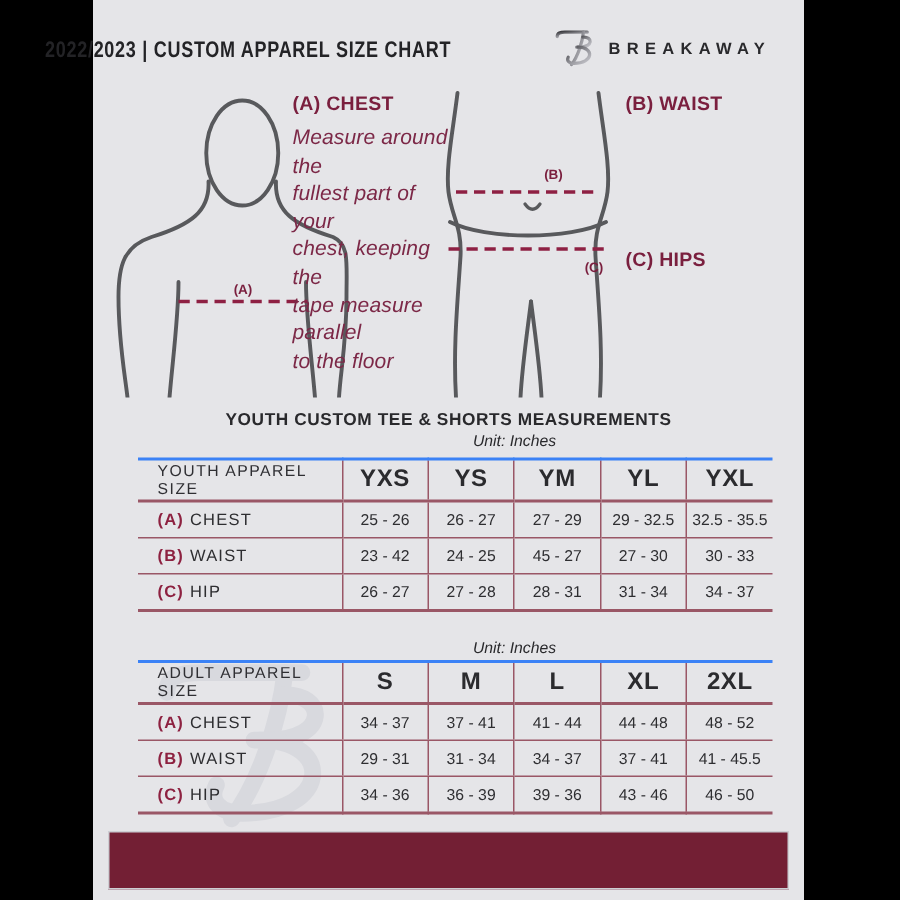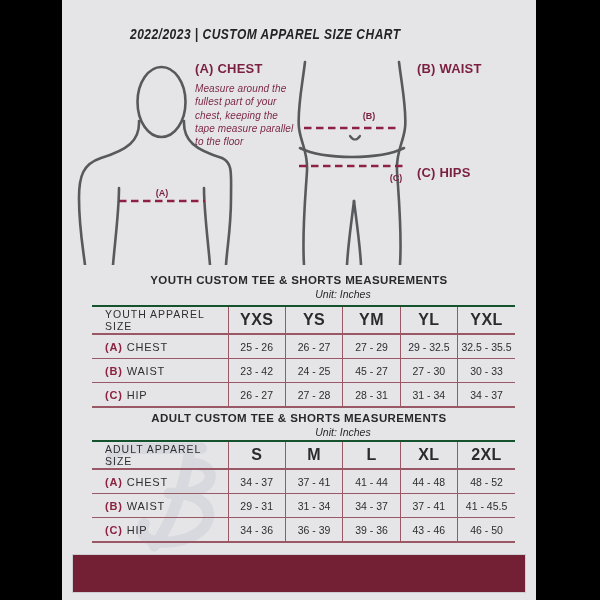--- a/index.html
+++ b/index.html
@@ -8,57 +8,57 @@
     background:#000;
     font-family:"Liberation Sans", sans-serif;
   }
   .page{
     position:absolute;left:62px;top:0;width:474px;height:600px;
     background:#e5e5e8;
   }
   
   .header{
     position:absolute;top:20px;left:23px;right:22px;height:26px;
-    display:flex;justify-content:center;align-items:center;font-style:italic;
+    display:flex;justify-content:flex-end;align-items:center;
   }
   .header-title{
     font-weight:bold;font-size:15px;color:#232326;letter-spacing:.6px;
     white-space:nowrap;transform:scaleX(.8);transform-origin:left center;
   }
   .brand{display:flex;align-items:center;gap:7px;}
   .brand-name{font-weight:bold;font-size:11px;letter-spacing:4.2px;color:#29292c;white-space:nowrap;}
   
   .figures{position:absolute;top:55px;left:0;width:474px;height:214px;}
   .fig{position:absolute;top:0;}
   .fig-torso{left:13px;}
   .fig-lower{left:230px;}
   .guide-block{position:absolute;}
   .chest-block{left:133px;top:6px;width:112px;}
   .waist-block{left:355px;top:6px;width:114px;}
   .hips-block{left:355px;top:110px;width:118px;}
   .measure-heading{
     font-size:13px;font-weight:bold;color:#7a1f3e;letter-spacing:.2px;margin:0 0 6px 0;
   }
   .measure-desc{
-    font-size:10px;font-style:italic;color:#7c2847;line-height:1.33;
+    font-size:14px;font-style:italic;color:#7c2847;line-height:1.33;
     letter-spacing:.1px;white-space:pre-line;margin:0;
   }
   
   .tbl-title{
     position:absolute;left:0;width:474px;text-align:center;z-index:2;
     font-size:11.5px;font-weight:bold;color:#29292c;letter-spacing:.4px;
   }
   .tbl-unit{
     position:absolute;left:0;width:562px;text-align:center;z-index:2;
     font-size:10.5px;font-style:italic;color:#29292c;
   }
   .size-table{
     position:absolute;left:30px;width:423px;z-index:2;
     border-collapse:collapse;table-layout:fixed;
-    border-top:2px solid #14532d;border-bottom:2px solid #9a5766;
+    border-top:2px solid #3b82f6;border-bottom:2px solid #9a5766;
   }
   .size-table th{height:23px;font-size:16px;font-weight:bold;color:#2b2b2e;
     border-bottom:2px solid #9a5766;letter-spacing:.4px;}
   .size-table td{height:21px;font-size:10.5px;color:#2e2e31;
     border-bottom:1px solid #9a5766;}
   .size-table tr > *:not(:first-child){border-left:1px solid #9a5766;text-align:center;}
   .size-table .label-head{
     font-weight:normal;font-size:10.5px;color:#2f2f33;letter-spacing:1px;
     text-align:left;padding-left:13px;
   }
@@ -75,20 +75,40 @@
 </head>
 <body>
 
 <div style="position:absolute;left:0;top:0;width:62px;height:600px;background:#000;"></div>
 <div style="position:absolute;left:536px;top:0;width:64px;height:600px;background:#000;"></div>
 
 <div class="page">
 
   <div class="header">
     <div class="header-title">2022/2023  |  CUSTOM APPAREL SIZE CHART</div>
+    <div class="brand">
+      <span>
+        <svg width="30" height="30" viewBox="0 0 36 36">
+          <defs>
+            <linearGradient id="lg" x1="0" y1="0" x2="1" y2="1">
+              <stop offset="0" stop-color="#3c3c40"></stop>
+              <stop offset="0.55" stop-color="#98989e"></stop>
+              <stop offset="1" stop-color="#c9c9cf"></stop>
+            </linearGradient>
+          </defs>
+          <g fill="none" stroke="url(#lg)" stroke-width="2.6" stroke-linecap="round">
+            <path d="M3,10 C3,7 5.5,6.5 9,6.5 L27,6.5"></path>
+            <path d="M24,6.5 C23,15 19.5,26 14.5,32.5"></path>
+            <path d="M23.5,10.5 C31.5,10 32,18.5 21,18.5 L18.5,18.5"></path>
+            <path d="M19.5,18.5 C33,18.5 32,31.5 16.5,31.5 C12,31.5 10.5,29 11.8,26.5"></path>
+          </g>
+        </svg>
+      </span>
+      <span class="brand-name">BREAKAWAY</span>
+    </div>
   </div>
 
   <div class="figures">
 
     <div class="fig fig-torso">
       <svg width="160" height="210" viewBox="0 0 160 210">
         <g fill="none" stroke="#58595c" stroke-width="2.6" stroke-linecap="round">
           <ellipse cx="86.5" cy="47" rx="24" ry="35"></ellipse>
           <path d="M64,66 C65,86 52,95 26,103 C8,109 4,121 4,143 C4,172 8,193 10,210"></path>
           <path d="M109,66 C108,86 121,95 147,103 C158,108 156,119 156,143 C156,173 152,193 151,210"></path>
@@ -189,21 +209,20 @@
         <td class="row-label"><span class="prefix">(C)</span><span>HIP</span></td>
         <td>26 - 27</td>
         <td>27 - 28</td>
         <td>28 - 31</td>
         <td>31 - 34</td>
         <td>34 - 37</td>
       </tr>
     </tbody>
   </table>
 
-  <div class="tbl-title" style="top:412px">ADULT CUSTOM TEE &amp; SHORTS MEASUREMENTS</div>
   <div class="tbl-unit" style="top:426px">Unit: Inches</div>
 
   <table class="size-table" style="top:440px">
     <colgroup>
       <col style="width:136px">
         <col style="width:57.4px">
         <col style="width:57.4px">
       <col style="width:57.4px">
         <col style="width:57.4px">
         <col style="width:57.4px">

